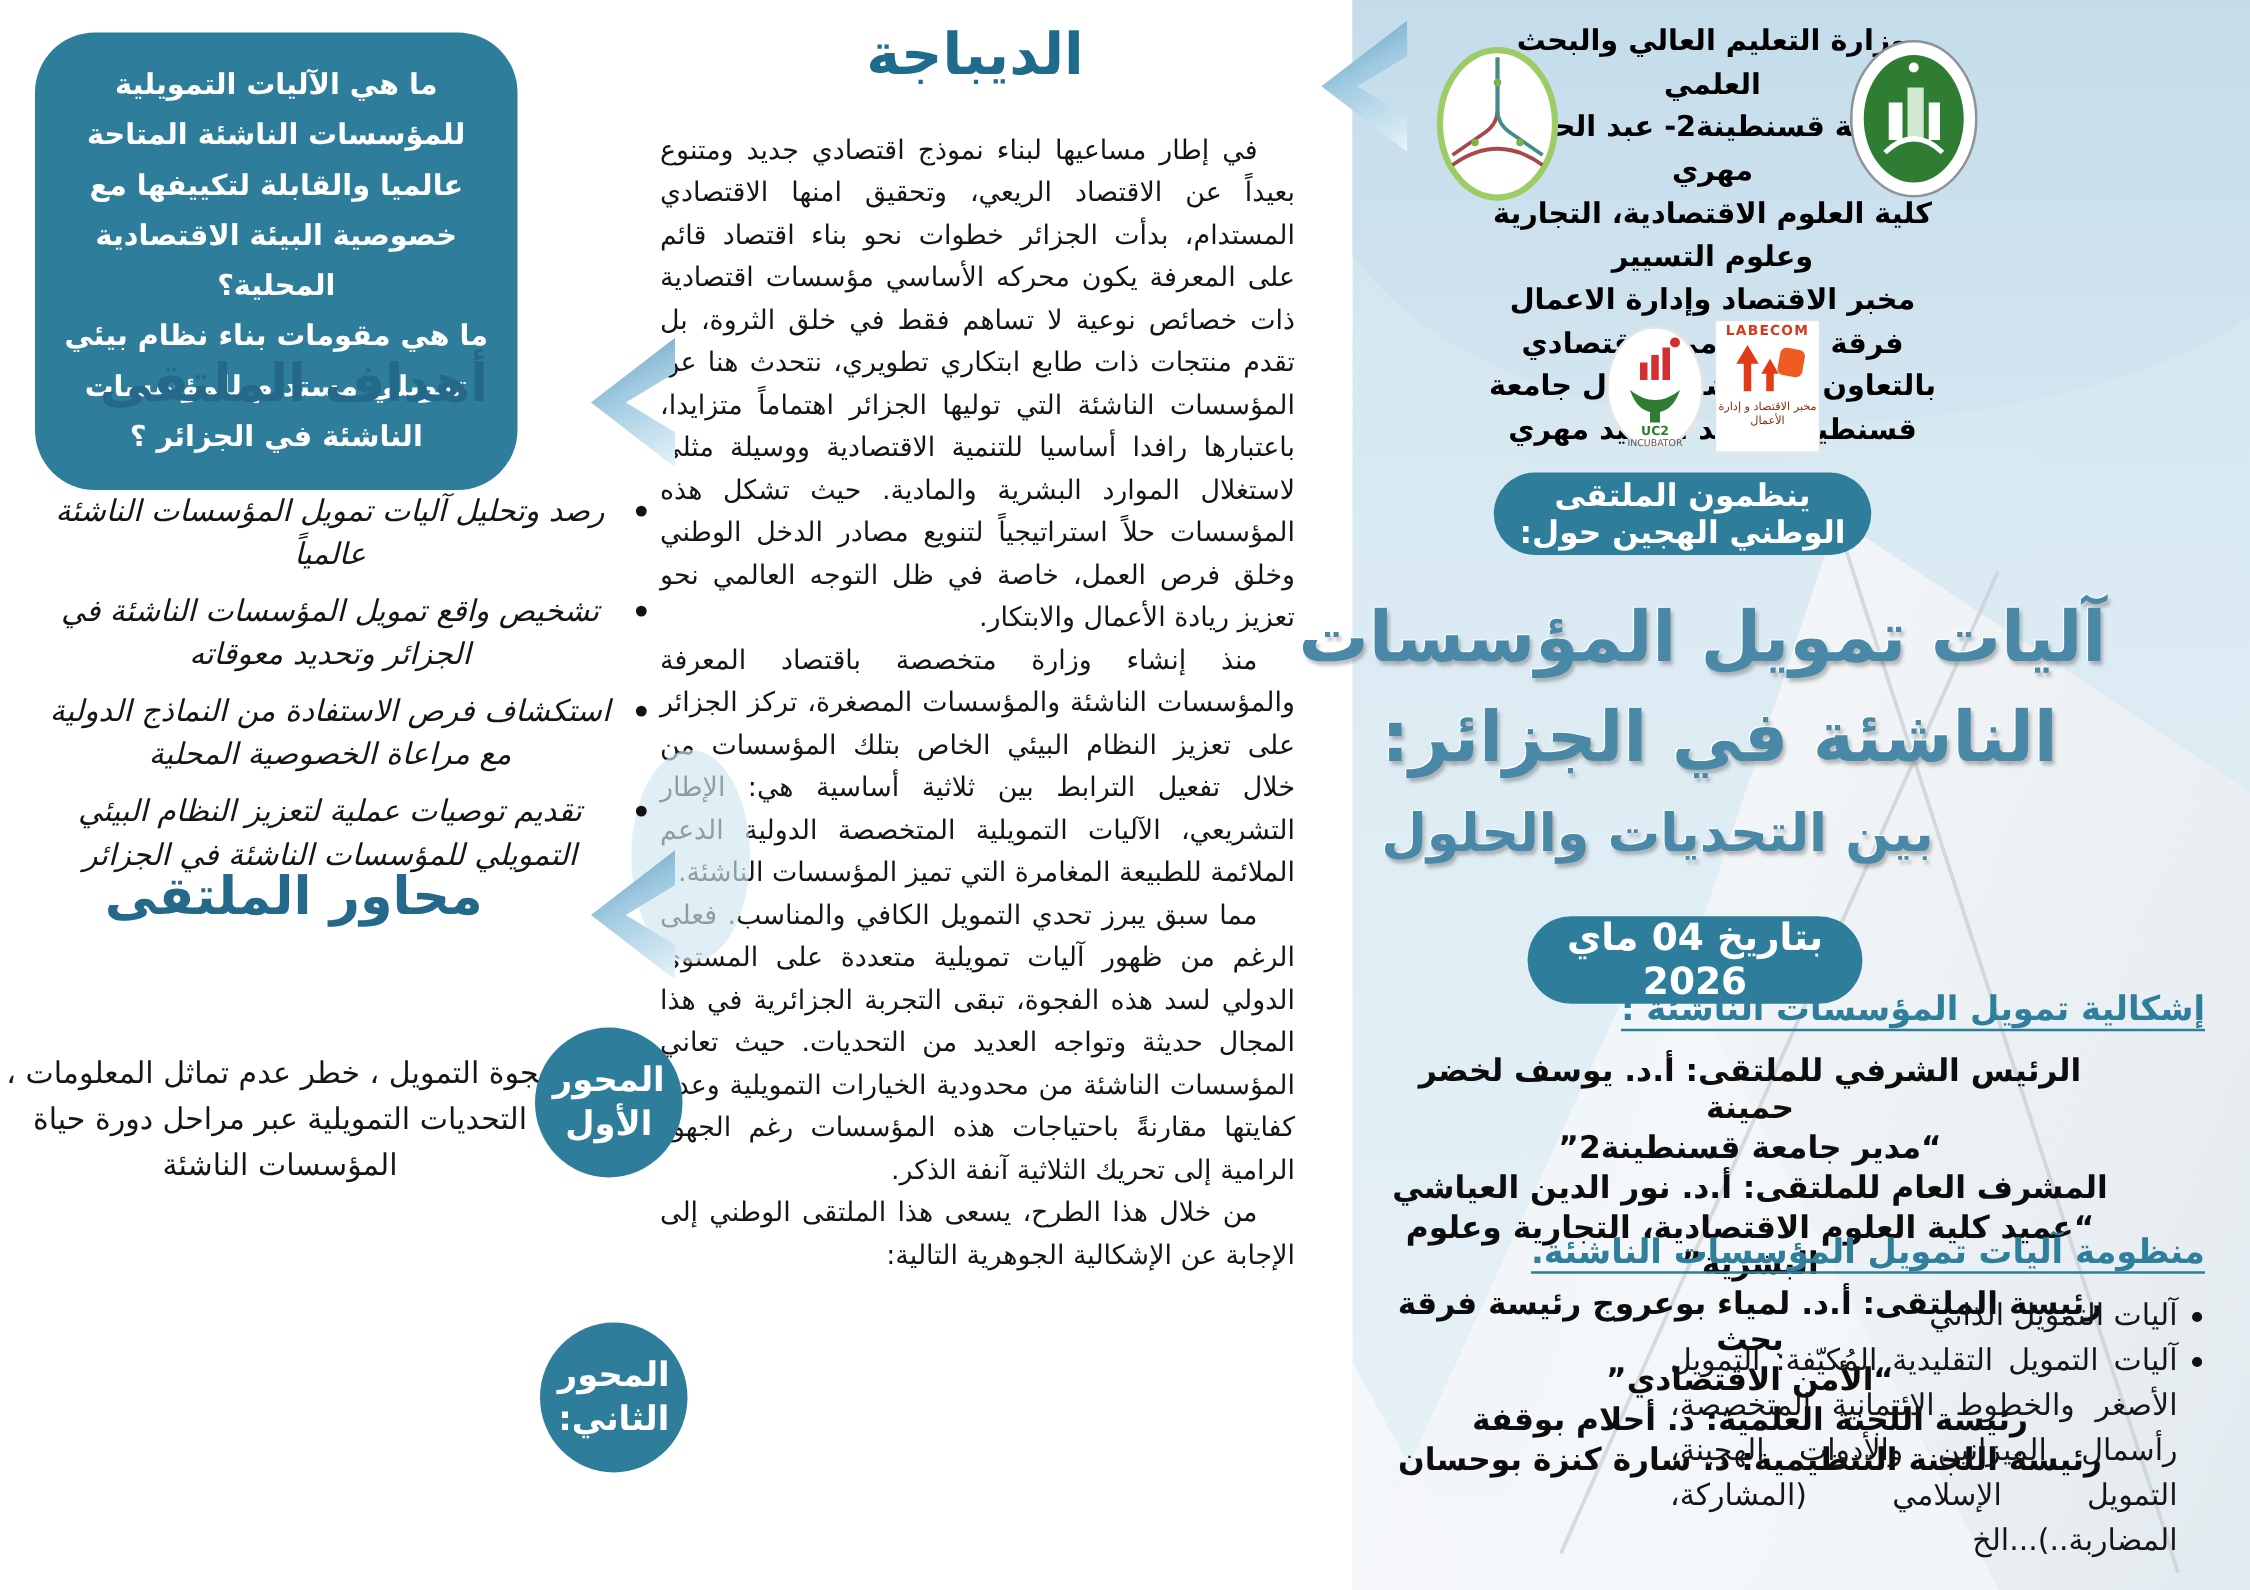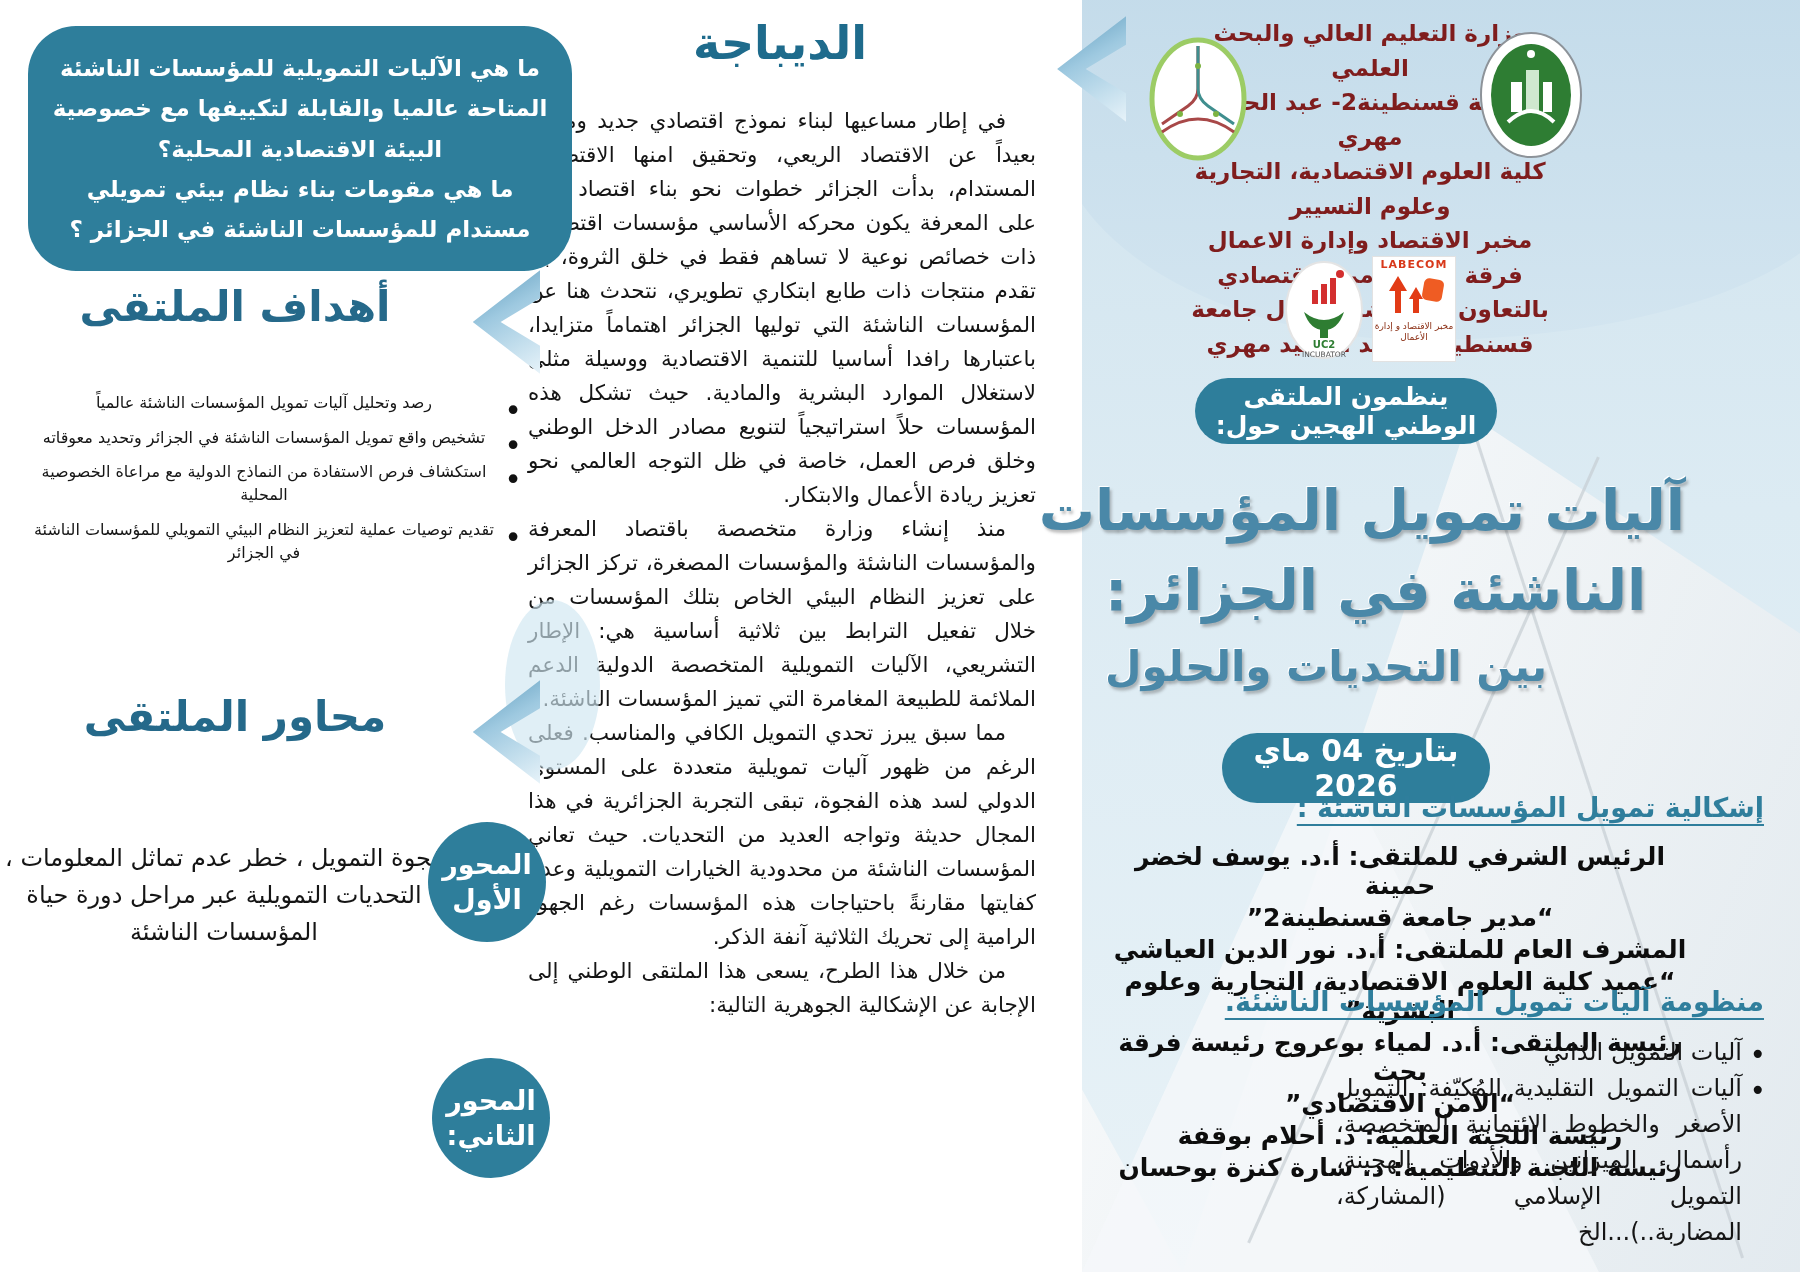--- a/index.html
+++ b/index.html
@@ -13,21 +13,21 @@
   .rp-topband{position:absolute;left:-30px;top:-30px;width:800px;height:370px;
     background:linear-gradient(180deg,#c3dbea,#d3e5f0);border-radius:0 0 55% 380px/0 0 170px 230px;}
   .rp-building1{position:absolute;left:0;top:360px;width:718px;height:912px;
     background:linear-gradient(115deg,#ffffff 0%,#f0f3f5 55%,#e2e9ee 100%);
     clip-path:polygon(14% 100%,54% 6%,100% 30%,100% 100%,0 100%,0 80%);opacity:.88;}
   .rp-building2{position:absolute;left:0;top:620px;width:718px;height:652px;
     background:#f5f8fa;clip-path:polygon(0 100%,34% 18%,72% 100%);opacity:.8;}
   .rp-seam{position:absolute;width:3px;background:#c6cdd3;opacity:.7;}
 
   .rp-header{position:absolute;left:1190px;top:16px;width:360px;text-align:center;
-    font-size:23px;font-weight:bold;line-height:1.5;color:#7f1d1d;}
+    font-size:23px;font-weight:bold;line-height:1.5;color:#000000;}
   .rp-header div{margin:0;}
 
   .pill{position:absolute;background:#2e7e9b;color:#ffffff;font-weight:bold;text-align:center;
     display:flex;align-items:center;justify-content:center;}
   #organize-pill{left:1195px;top:378px;width:302px;height:66px;border-radius:36px;font-size:25px;}
   #date-pill{left:1222px;top:733px;width:268px;height:70px;border-radius:38px;font-size:30px;}
 
   .conf-title{position:absolute;left:1105px;width:580px;text-align:left;font-weight:bold;
     color:#4a88a8;text-shadow:2px 3px 3px rgba(70,70,70,.35),-1px -1px 0 #ffffff;white-space:nowrap;}
   #title-l1{top:478px;font-size:56px;}
@@ -52,32 +52,32 @@
   #preamble-body p{margin:0;font-size:21.5px;line-height:34px;text-align:justify;text-indent:30px;}
 
   
   .chevron{position:absolute;background:linear-gradient(150deg,#4d8fb3 0%,#9ec9e0 45%,#e9f4fa 100%);
     clip-path:polygon(100% 2%,18% 50%,100% 98%,100% 72%,52% 50%,100% 28%);}
 
   
   .blob{position:absolute;background:#cfe6f1;border-radius:50%;opacity:.65;}
 
   
-  #question-box{position:absolute;left:28px;top:26px;width:544px;background:#2e7e9b;color:#ffffff;
+  #question-box{position:absolute;left:28px;top:26px;width:386px;background:#2e7e9b;color:#ffffff;
     border-radius:48px;padding:22px 18px;box-sizing:border-box;text-align:center;
     font-size:23px;font-weight:bold;line-height:1.75;}
   #question-box p{margin:0;}
 
   .left-heading{position:absolute;left:0;width:470px;text-align:center;
     font-size:42px;font-weight:bold;color:#25698a;}
   #objectives-heading{top:282px;}
   #axes-heading{top:692px;}
 
   #objectives-list{position:absolute;left:8px;top:392px;width:512px;list-style:none;margin:0;padding:0;
-    font-size:16px;line-height:1.42;}
+    font-size:24px;line-height:1.42;font-style:italic;}
   #objectives-list li{position:relative;text-align:center;margin-bottom:12px;padding:0 22px;}
   #objectives-list li::before{content:"\2022";position:absolute;right:-2px;top:-2px;font-size:30px;color:#111;}
 
   .axis-title{position:absolute;right:36px;font-size:27px;font-weight:bold;color:#2f7e9c;
     text-decoration:underline;text-underline-offset:7px;}
   #axis1-title{top:792px;}
   #axis2-title{top:986px;}
 
   #axis1-text{position:absolute;left:0;top:840px;width:448px;text-align:center;
     font-size:24px;line-height:1.55;}

